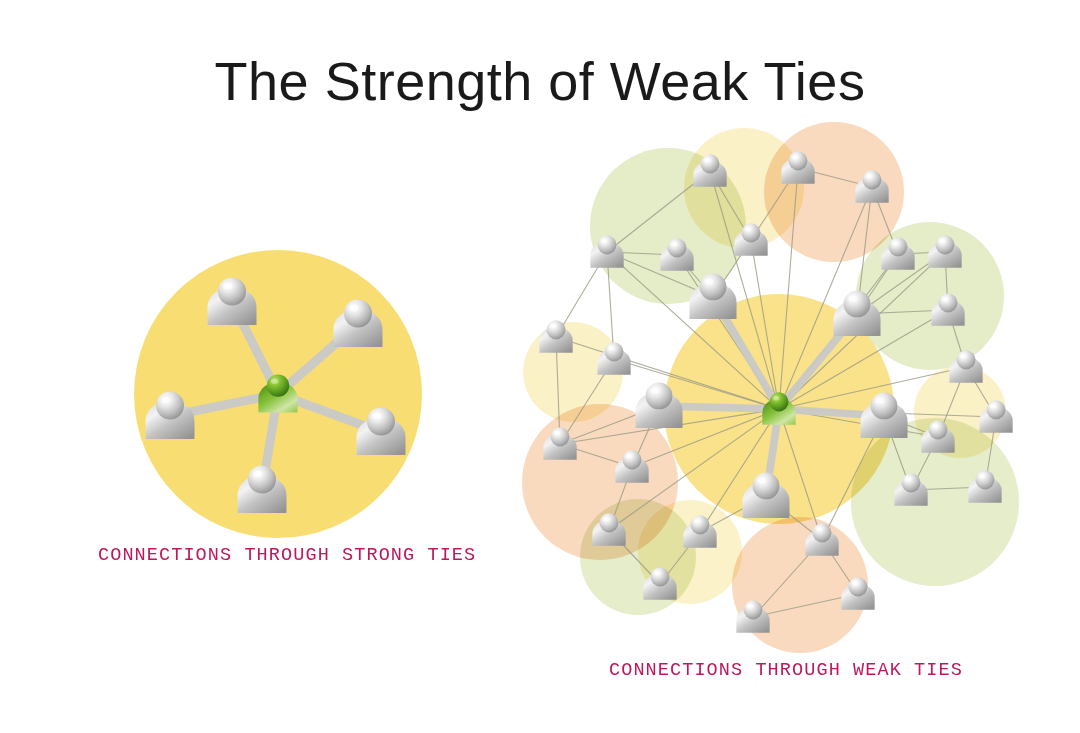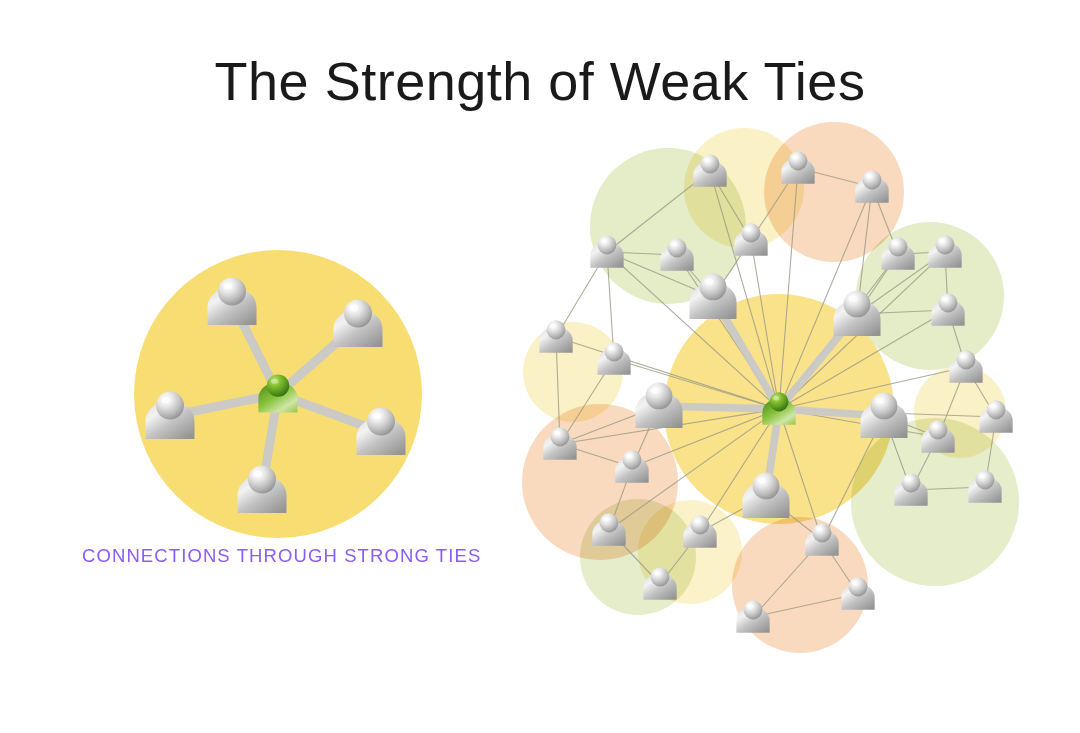--- a/index.html
+++ b/index.html
@@ -8,22 +8,22 @@
     font-family:"Liberation Sans", sans-serif;
     position:relative;
   }
   #stage{position:absolute;left:0;top:12px;width:1056px;height:733px;}
   #title{
     position:absolute;left:0;top:38px;width:1080px;text-align:center;
     font-size:54px;font-weight:300;letter-spacing:0.5px;color:#1a1a1a;
     font-family:"Liberation Sans", sans-serif;
   }
   .caption{
-    position:absolute;font-size:18.5px;letter-spacing:1.1px;color:#8b5cf6;
-    font-family:Liberation Sans, sans-serif;white-space:nowrap;
+    position:absolute;font-size:18.5px;letter-spacing:1.1px;color:#be185d;
+    font-family:Liberation Mono, monospace;white-space:nowrap;margin-left:16px;
   }
   #cap-strong{left:82px;top:533px;}
   #cap-weak{left:593px;top:648px;}
   #copyright{
     position:absolute;left:22px;top:678px;font-size:15px;letter-spacing:1px;
     color:#c9c9c9;font-family:"Liberation Sans", sans-serif;white-space:nowrap;
   }
   svg{display:block;}
 </style>
 </head>
@@ -326,13 +326,14 @@
         </g>
         <g>
           <path d="M 841.34 597.64 L 841.34 585.4 A 16.66 13.600000000000001 0 0 1 874.66 585.4 L 874.66 597.64 Z" fill="url(#bodySilver)"></path>
           <circle cx="858" cy="574.86" r="9.520000000000001" fill="url(#headSilver)"></circle>
           <ellipse cx="855.144" cy="571.2424" rx="3.2368000000000006" ry="2.2848" fill="#ffffff" fill-opacity="0.62"></ellipse>
         </g>
       </g>
   </svg>
 
   <div class="caption" id="cap-strong">CONNECTIONS THROUGH STRONG TIES</div>
+  <div class="caption" id="cap-weak">CONNECTIONS THROUGH WEAK TIES</div>
 </div>
 
 </body></html>

